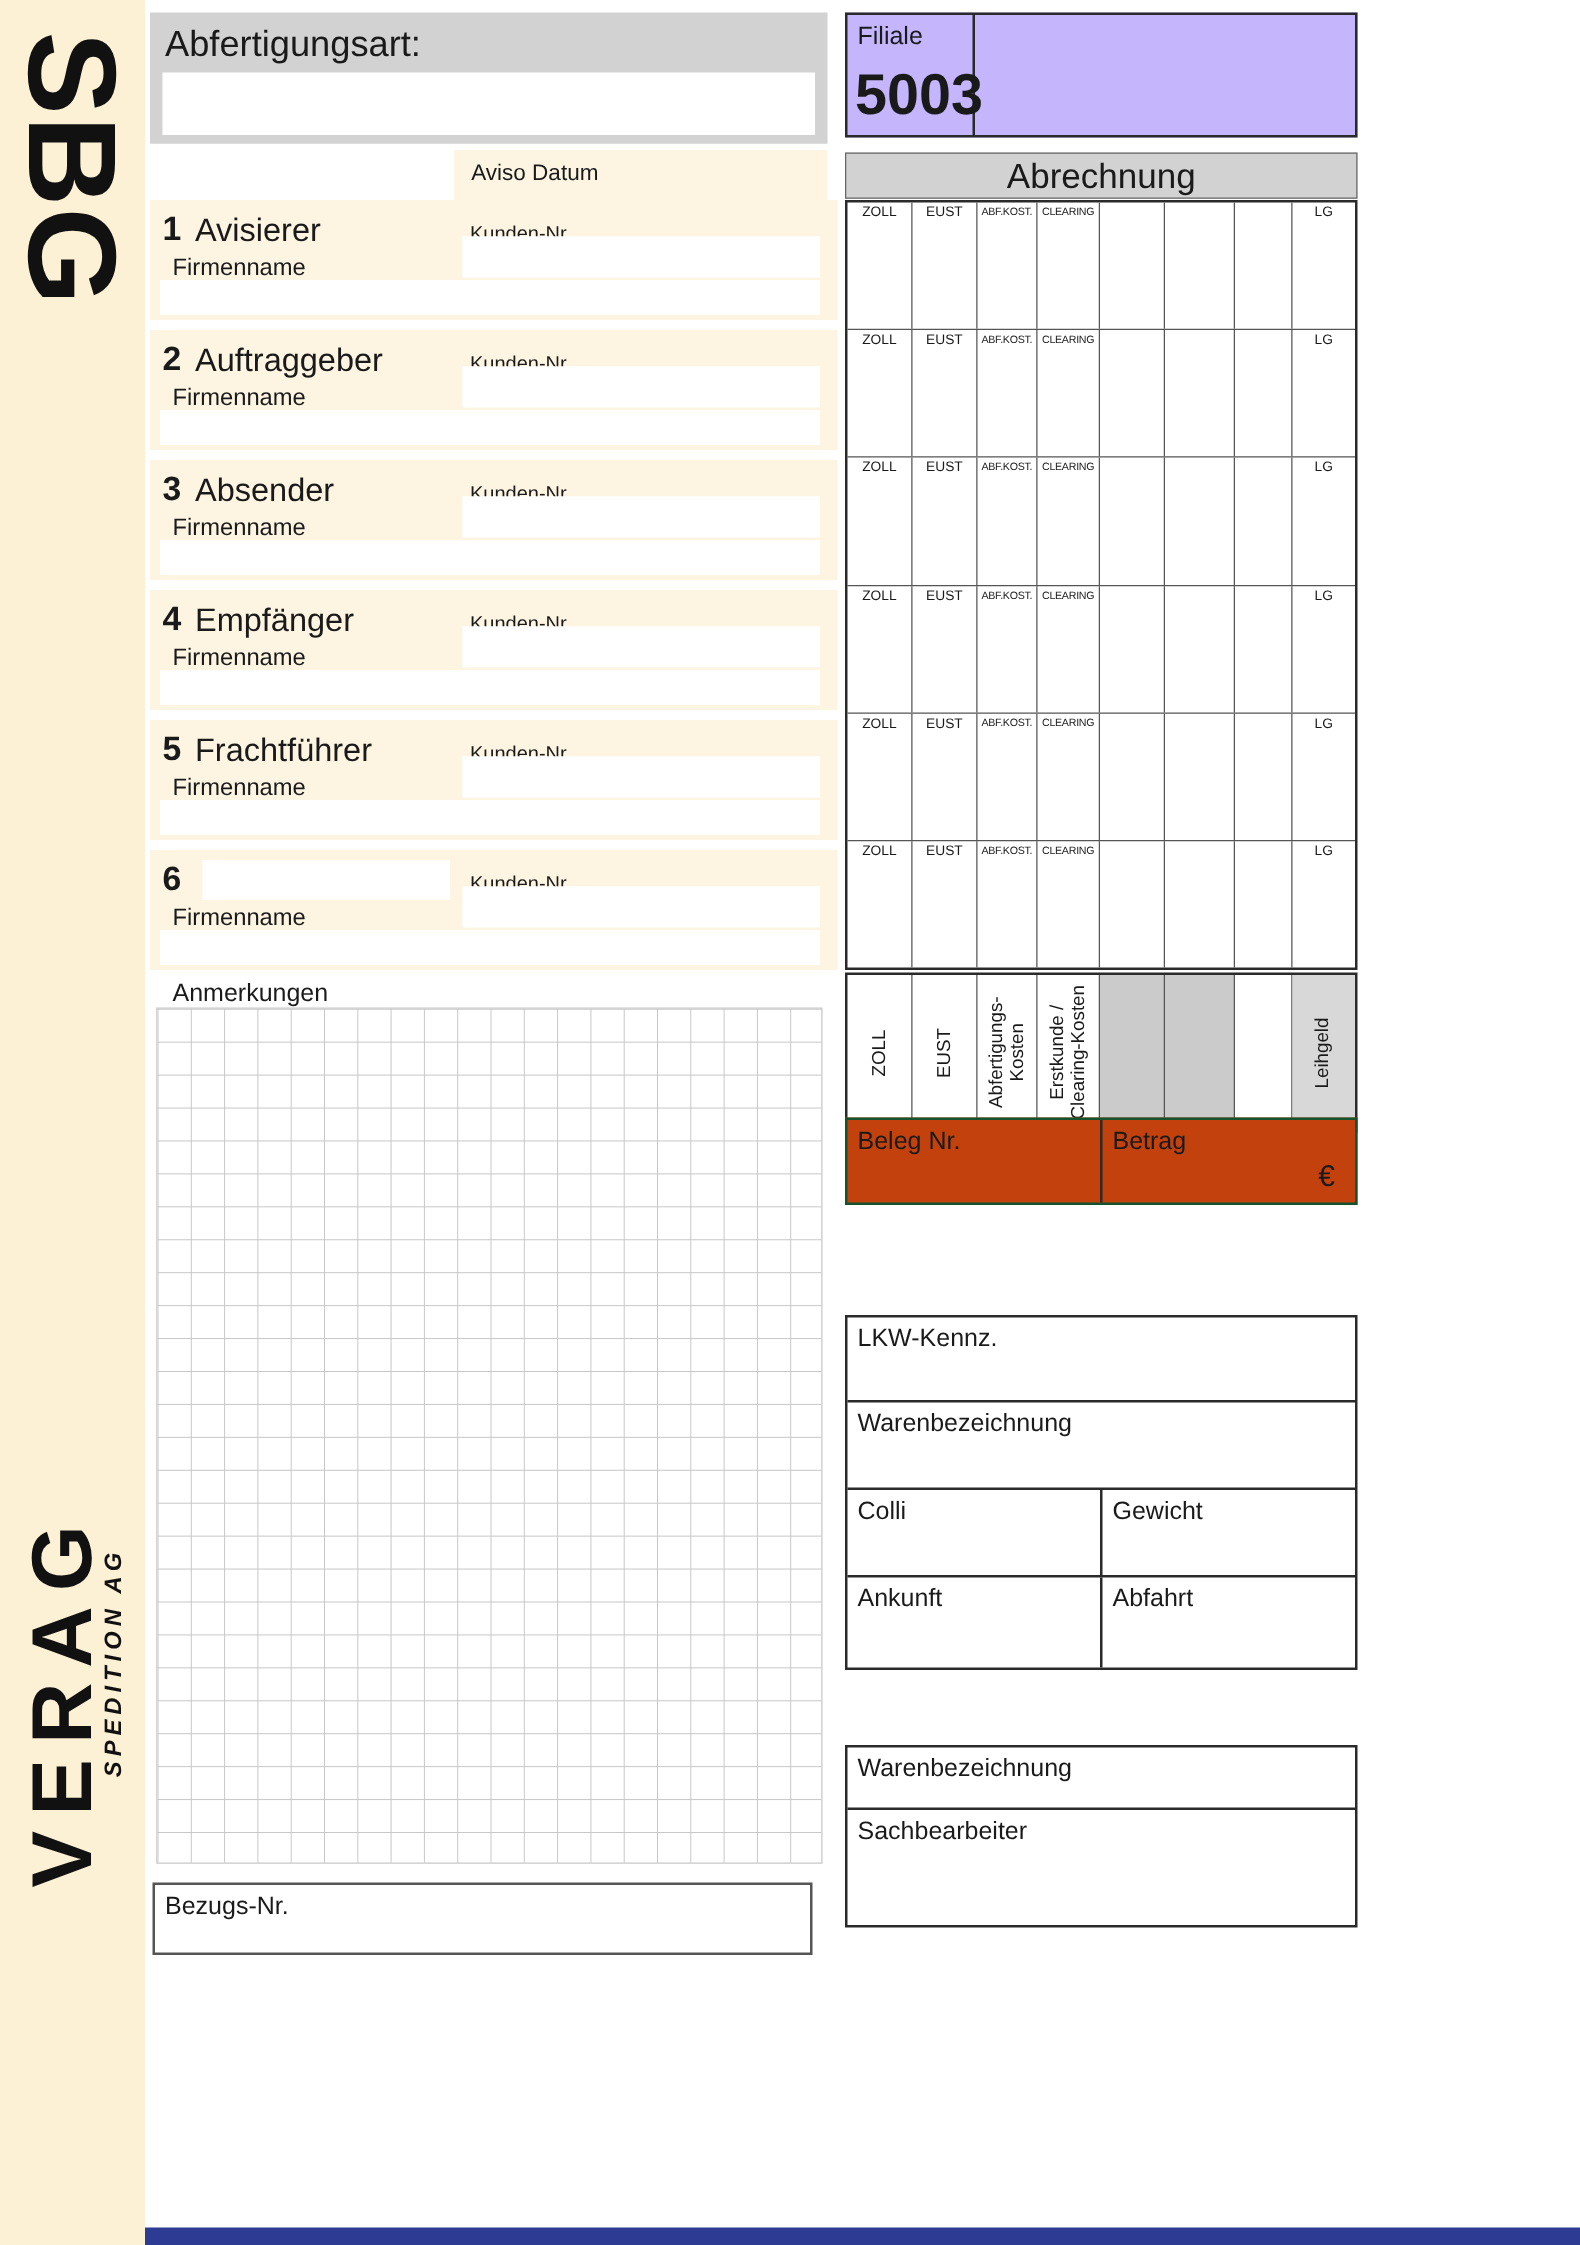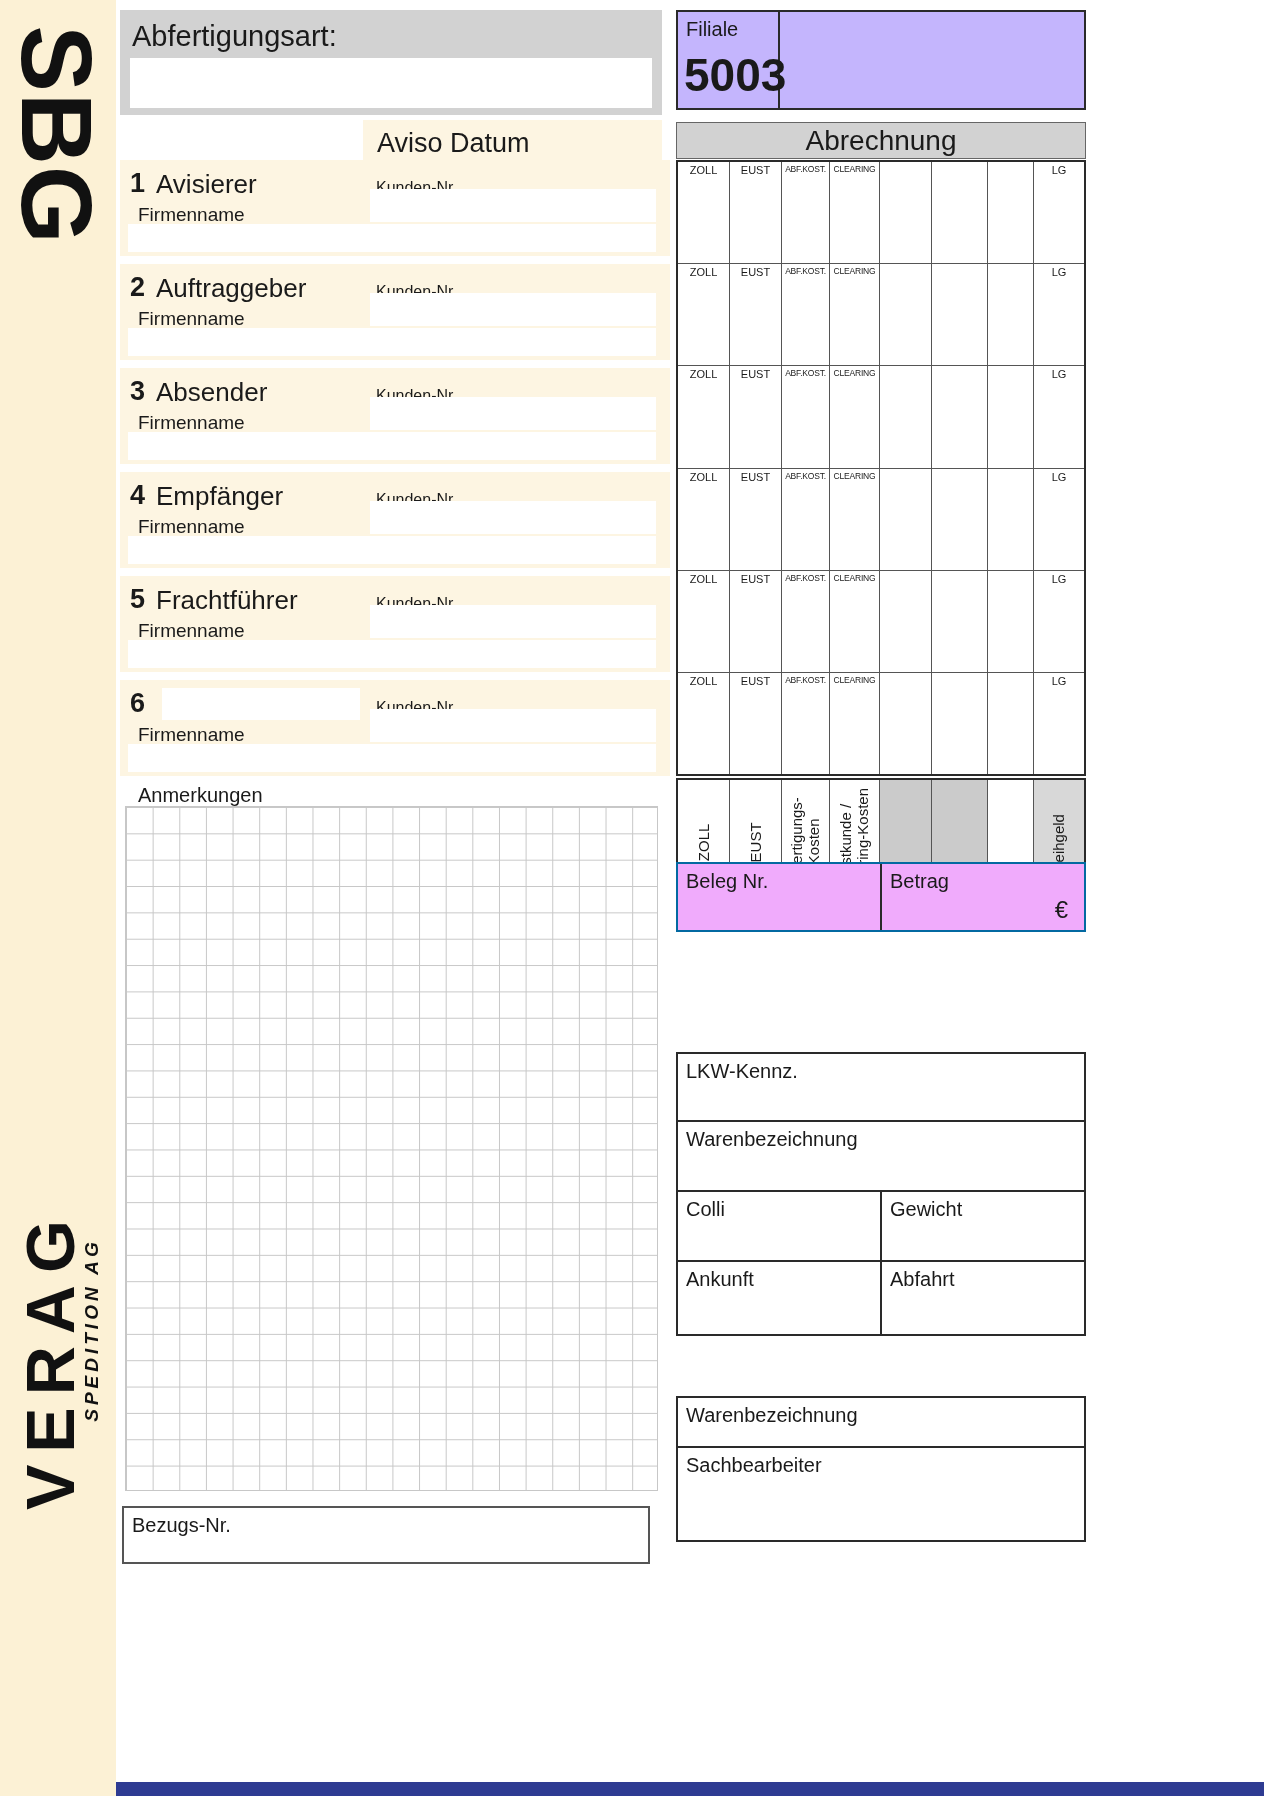--- a/index.html
+++ b/index.html
@@ -23,21 +23,21 @@
   .filiale-box{position:absolute;left:676px;top:10px;width:410px;height:100px;border:2px solid #2a2a2a;background:#c4b5fd;display:flex}
   .filiale-cell{width:102px;border-right:2px solid #2a2a2a;position:relative}
   .posnr-cell{flex:1;position:relative}
   .small-label{position:absolute;left:8px;top:6px;font-size:20px}
   .filiale-value{position:absolute;left:6px;top:36px;font-size:46px;font-weight:bold}
 
   .abrechnung-header{position:absolute;left:676px;top:122px;width:410px;height:37px;background:#d2d2d2;border:1px solid #666;
     display:flex;align-items:center;justify-content:center;font-size:28px}
 
   .aviso-band{position:absolute;left:363px;top:120px;width:299px;height:40px;background:#fdf5e2}
-  .aviso-label{position:absolute;left:14px;top:8px;font-size:27px}
+  .aviso-label{position:absolute;left:14px;top:8px;font-size:18px}
 
   
   .party{position:absolute;left:120px;width:550px;height:96px;background:#fdf5e2}
   .party-num{position:absolute;left:10px;top:8px;font-size:27px;font-weight:bold}
   .party-title{position:absolute;left:36px;top:9px;font-size:26px}
   .party-title-input{position:absolute;left:42px;top:8px;width:198px;height:32px;background:#fff}
   .party-kunden-label{position:absolute;left:256px;top:19px;font-size:16px}
   .party-kunden-input{position:absolute;left:250px;top:29px;width:286px;height:33px;background:#fff}
   .party-firma-label{position:absolute;left:18px;top:44px;font-size:19px}
   .party-firma-input{position:absolute;left:8px;top:64px;width:528px;height:28px;background:#fff}
@@ -55,21 +55,21 @@
 
   
   .abrechnung-footer{position:absolute;left:676px;top:778px;width:410px;height:128px;border:2px solid #2a2a2a;background:#fff;display:flex}
   .fcell{border-right:1px solid #555;display:flex;align-items:center;justify-content:center;overflow:hidden}
   .fcell:last-child{border-right:none}
   .fcell.gray{background:#cbcbcb}
   .fcell.lightgray{background:#d8d8d8}
   .rot{transform:rotate(-90deg);white-space:pre-line;font-size:15px;line-height:1.12;text-align:center;width:120px;flex:none}
 
   
-  .beleg-box{position:absolute;left:676px;top:862px;width:410px;height:70px;border:2px solid #0369a1;background:#f0abfc;display:flex}
+  .beleg-box{position:absolute;left:676px;top:894px;width:410px;height:70px;border:2px solid #14532d;background:#c2410c;display:flex}
   .beleg-cell{width:204px;border-right:2px solid #2a2a2a;position:relative}
   .betrag-cell{flex:1;position:relative}
   .euro{position:absolute;right:16px;top:32px;font-size:24px}
 
   
   .anm-label{position:absolute;left:138px;top:784px;font-size:20px}
   .anm-grid{position:absolute;left:125px;top:806px;width:533px;height:685px;border:1px solid #c7c7c7;background:#fff;
     background-image:linear-gradient(to right,#c7c7c7 1px,transparent 1px),linear-gradient(to bottom,#c7c7c7 1px,transparent 1px);
     background-size:26.65px 26.35px}
 

